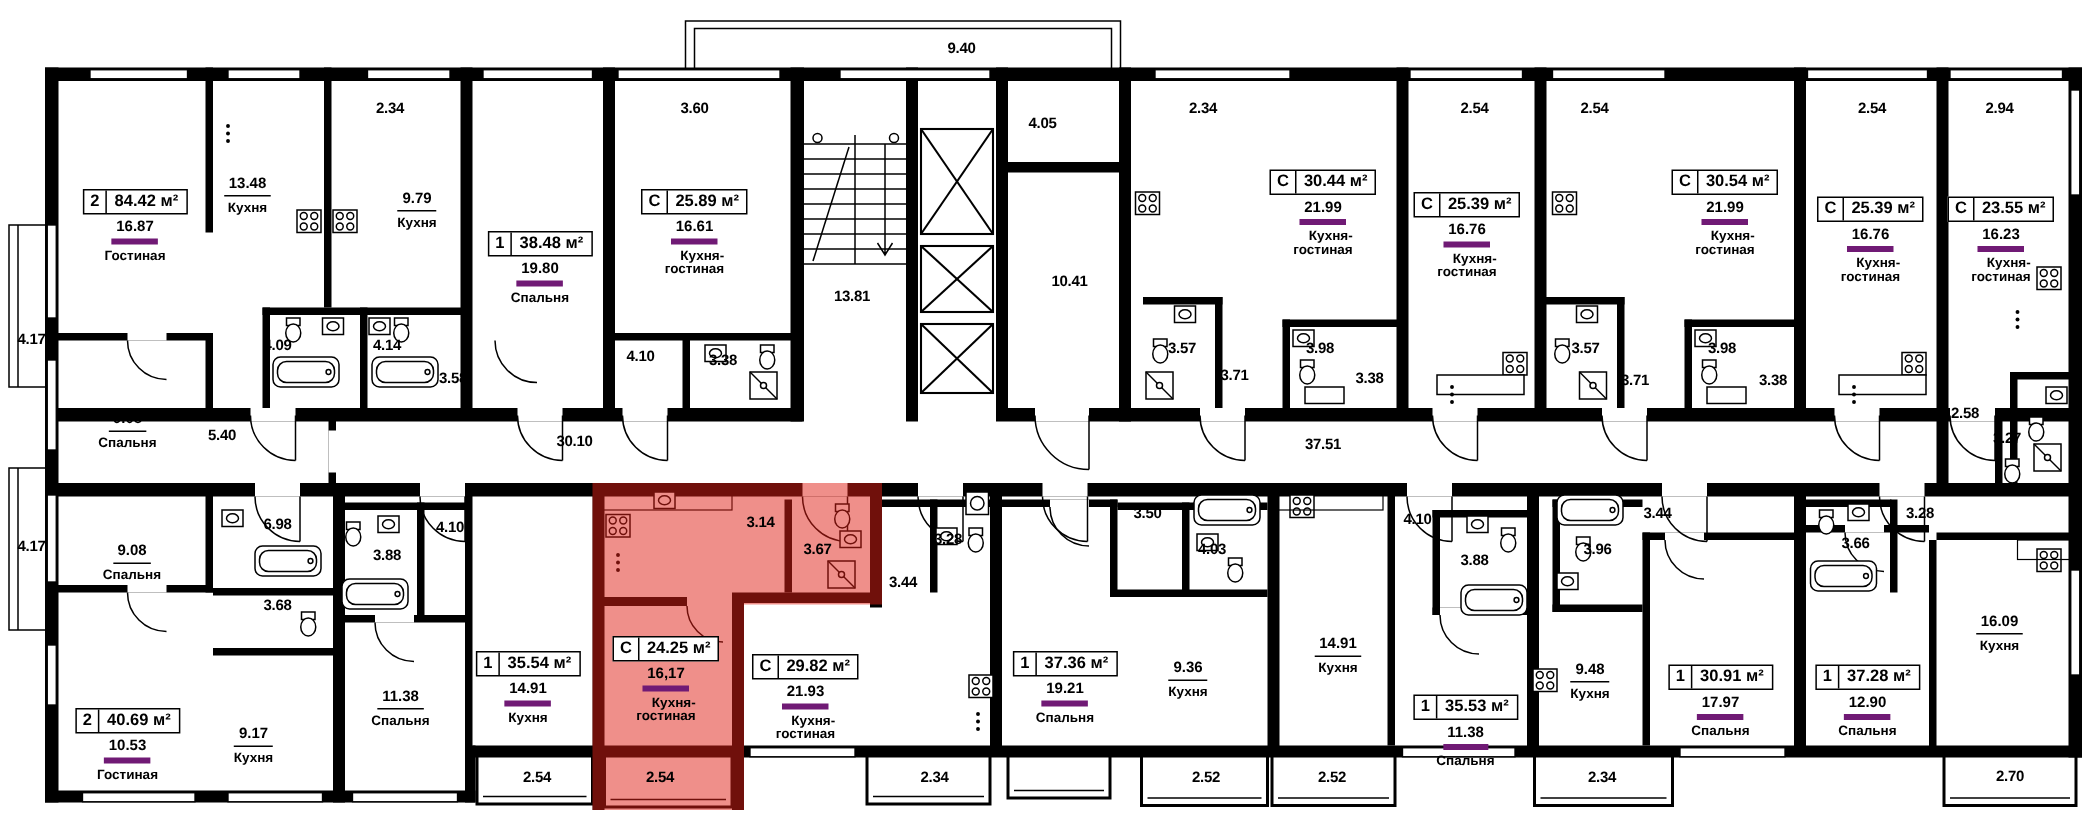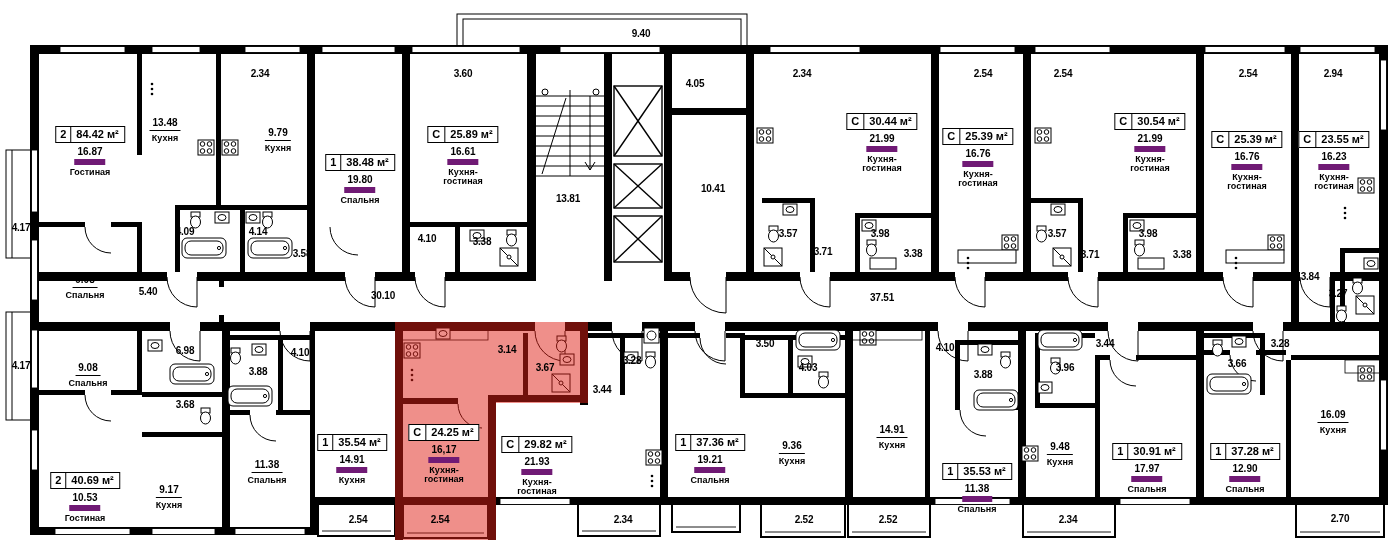--- a/index.html
+++ b/index.html
@@ -8,22 +8,22 @@
   .plan svg{position:absolute;left:0;top:0;}
   .dim{position:absolute;z-index:5;transform:translate(-50%,-50%);
        font-size:10px;font-weight:bold;white-space:nowrap;letter-spacing:-0.2px;}
   .room{position:absolute;z-index:5;transform:translateX(-50%);text-align:center;line-height:1;}
   .room .ra{display:inline-block;font-size:10px;font-weight:bold;border-bottom:1px solid #000;padding:0 3px 2px;}
   .room .rn{display:block;font-size:9px;font-weight:bold;margin-top:3px;white-space:pre-line;}
   .apt{position:absolute;z-index:6;transform:translateX(-50%);display:flex;flex-direction:column;align-items:center;line-height:1;}
   .badge{display:flex;align-items:stretch;border:1.6px solid #000;background:#fff;font-weight:bold;font-size:11px;}
   .badge .bt{padding:2px 4px;border-right:1.6px solid #000;}
   .badge .ba{padding:2px 5px;white-space:nowrap;}
-  .apt .ra{display:inline-block;font-size:10px;font-weight:bold;border-bottom:6px solid #701a75;padding:3px 3px 2px;margin-top:1px;}
-  .apt .rn{display:block;font-size:9px;font-weight:bold;margin-top:3px;white-space:pre-line;text-align:center;}
+  .apt .ra{display:inline-block;font-size:10px;font-weight:bold;border-bottom:4px solid #701a75;padding:3px 3px 2px;margin-top:1px;}
+  .apt .rn{display:block;font-size:9px;font-weight:bold;margin-top:3px;white-space:pre-line;text-align:right;}
 </style>
 </head>
 <body>
 
 <div class="plan">
 <svg width="1396" height="547" viewBox="0 0 1396 547">
 
   <g fill="none" stroke="#000" stroke-width="1">
     <rect x="457" y="14" width="290" height="32"></rect>
         <rect x="463" y="19" width="278" height="27"></rect>
@@ -560,21 +560,21 @@
   <span class="dim" style="left:713px;top:188px">10.41</span>
   <span class="dim" style="left:788px;top:233px">3.57</span>
   <span class="dim" style="left:823px;top:251px">3.71</span>
   <span class="dim" style="left:880px;top:233px">3.98</span>
   <span class="dim" style="left:913px;top:253px">3.38</span>
   <span class="dim" style="left:882px;top:297px">37.51</span>
   <span class="dim" style="left:1057px;top:233px">3.57</span>
   <span class="dim" style="left:1090px;top:254px">3.71</span>
   <span class="dim" style="left:1148px;top:233px">3.98</span>
   <span class="dim" style="left:1182px;top:254px">3.38</span>
-  <span class="dim" style="left:1310px;top:276px">3.84</span>
+  <span class="dim" style="left:1310px;top:276px">2.58</span>
   <span class="dim" style="left:1338px;top:293px">3.27</span>
   <span class="dim" style="left:383px;top:295px">30.10</span>
   <span class="dim" style="left:185px;top:350px">6.98</span>
   <span class="dim" style="left:258px;top:371px">3.88</span>
   <span class="dim" style="left:300px;top:352px">4.10</span>
   <span class="dim" style="left:185px;top:404px">3.68</span>
   <span class="dim" style="left:507px;top:349px">3.14</span>
   <span class="dim" style="left:545px;top:367px">3.67</span>
   <span class="dim" style="left:632px;top:360px">3.28</span>
   <span class="dim" style="left:602px;top:389px">3.44</span>

